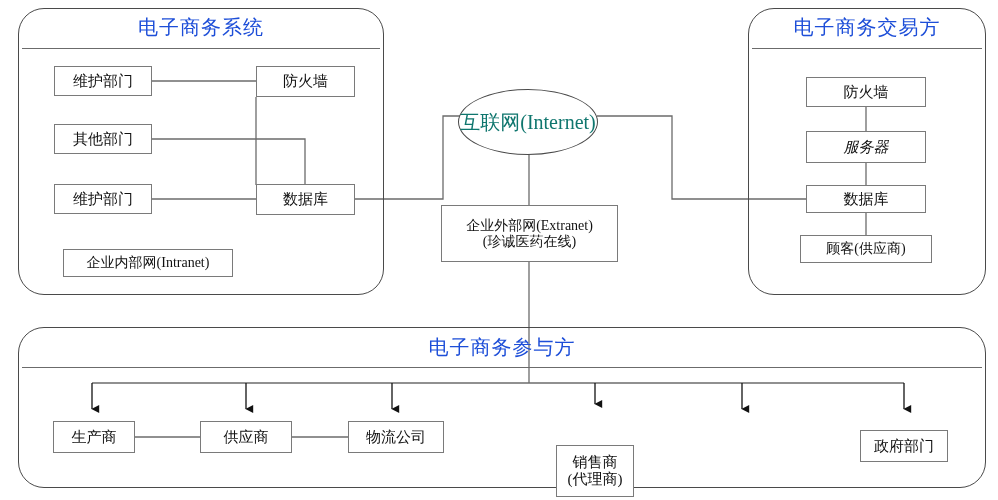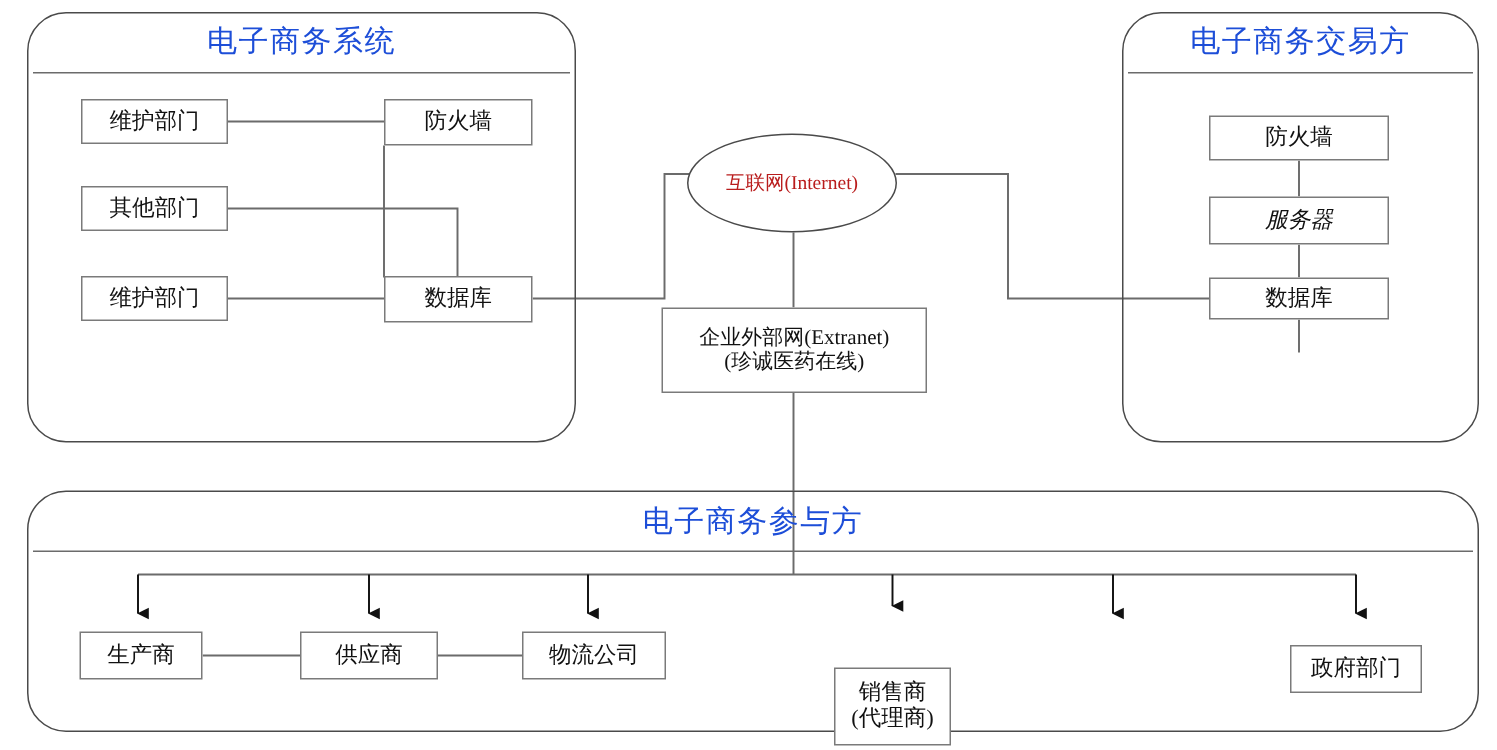--- a/index.html
+++ b/index.html
@@ -62,22 +62,22 @@
   .node.small { font-size: 14px; }
   .ellipse {
     position: absolute;
     border: 1.4px solid #4a4a4a;
     background: #ffffff;
     border-radius: 50%;
     box-sizing: border-box;
     display: flex;
     align-items: center;
     justify-content: center;
-    font-size: 13px;
-    color: #b91c1c;
+    font-size: 20px;
+    color: #0f766e;
     z-index: 3;
   }
 </style>
 </head>
 <body>
 
 <div id="canvas">
 
   <svg id="wires" viewBox="0 0 998 500" xmlns="http://www.w3.org/2000/svg">
     <defs>
@@ -126,29 +126,31 @@
   <div class="panel" style="left:18px; top:8px; width:366px; height:287px;">
   </div>
   <div class="panel-title" style="left:18px; width:366px; top:14px;">电子商务系统</div>
   <div class="panel-rule" style="left:22px; top:48px; width:358px;"></div>
 
   <div class="node" style="left:54px; top:66px; width:98px; height:30px;">维护部门</div>
   <div class="node" style="left:54px; top:124px; width:98px; height:30px;">其他部门</div>
   <div class="node" style="left:54px; top:184px; width:98px; height:30px;">维护部门</div>
   <div class="node" style="left:256px; top:66px; width:99px; height:31px;">防火墙</div>
   <div class="node" style="left:256px; top:184px; width:99px; height:31px;">数据库</div>
+  <div class="node small" style="left:63px; top:249px; width:170px; height:28px;">企业内部网(Intranet)</div>
 
   <div class="panel" style="left:748px; top:8px; width:238px; height:287px;">
   </div>
   <div class="panel-title" style="left:748px; width:238px; top:14px;">电子商务交易方</div>
   <div class="panel-rule" style="left:752px; top:48px; width:230px;"></div>
 
   <div class="node" style="left:806px; top:77px; width:120px; height:30px;">防火墙</div>
   <div class="node" style="left:806px; top:131px; width:120px; height:32px;font-style:italic;">服务器</div>
   <div class="node" style="left:806px; top:185px; width:120px; height:28px;">数据库</div>
+  <div class="node small" style="left:800px; top:235px; width:132px; height:28px;">顾客(供应商)</div>
 
   <div class="ellipse" style="left:458px; top:89px; width:140px; height:66px;">互联网(Internet)</div>
 
   <div class="node small" style="left:441px; top:205px; width:177px; height:57px;">企业外部网(Extranet)
 (珍诚医药在线)</div>
 
   <div class="panel" style="left:18px; top:327px; width:968px; height:161px;">
   </div>
   <div class="panel-title" style="left:18px; width:968px; top:334px;">电子商务参与方</div>
   <div class="panel-rule" style="left:22px; top:367px; width:960px;"></div>

